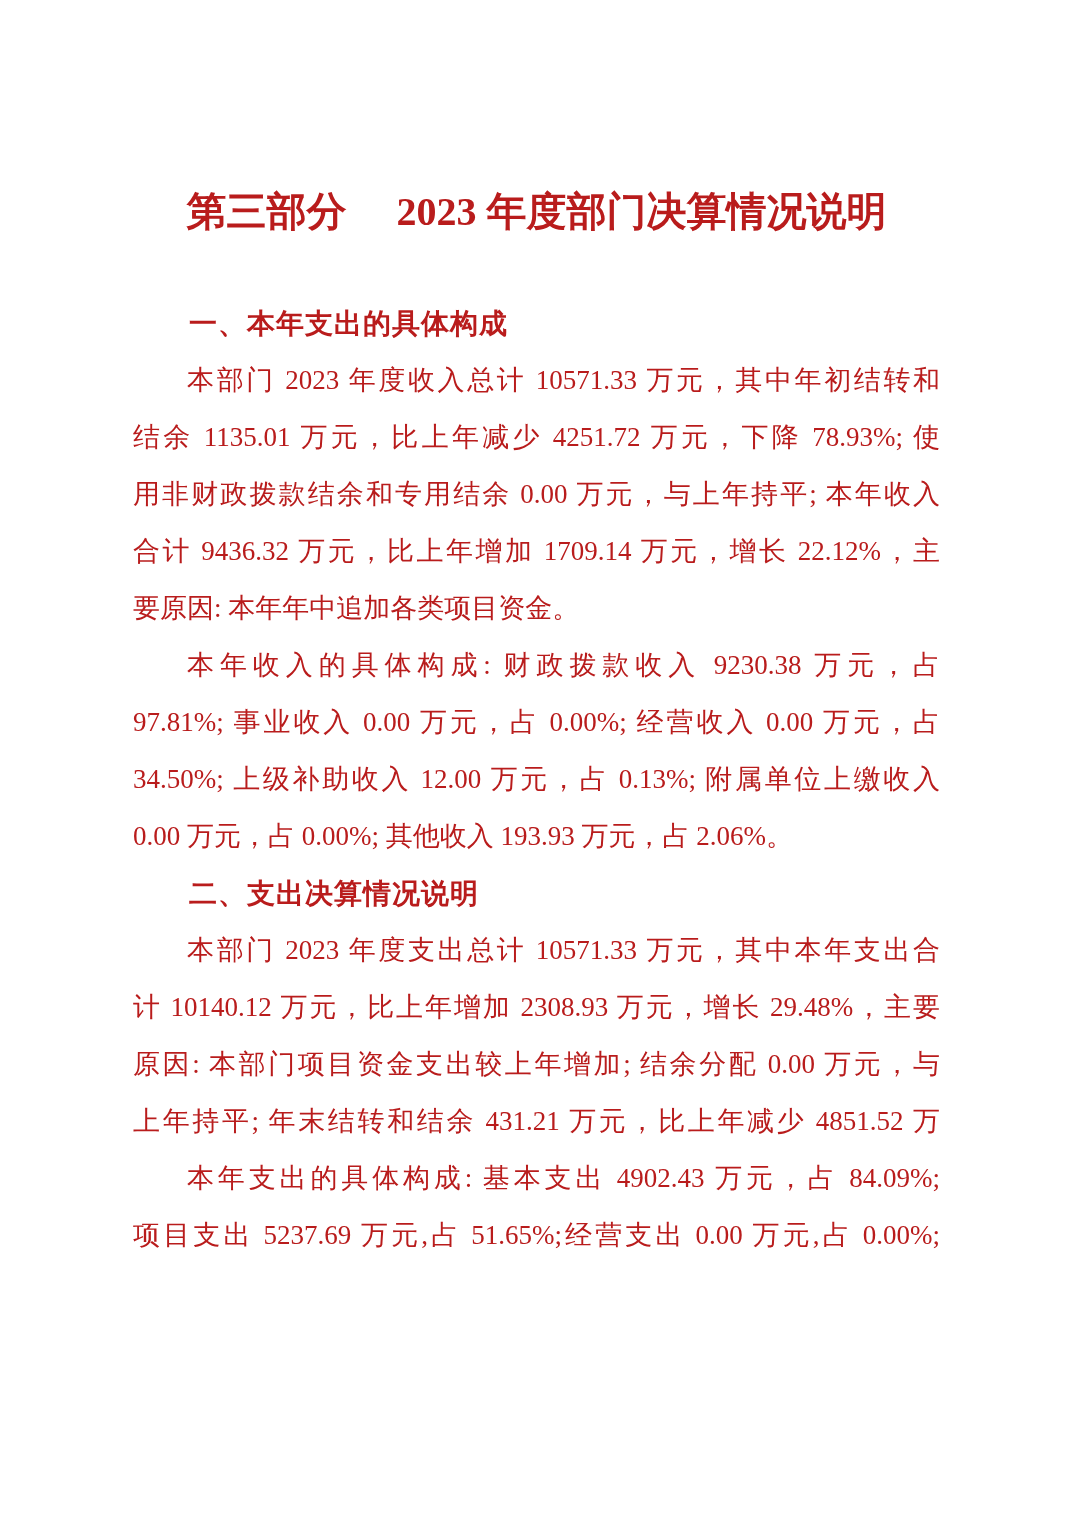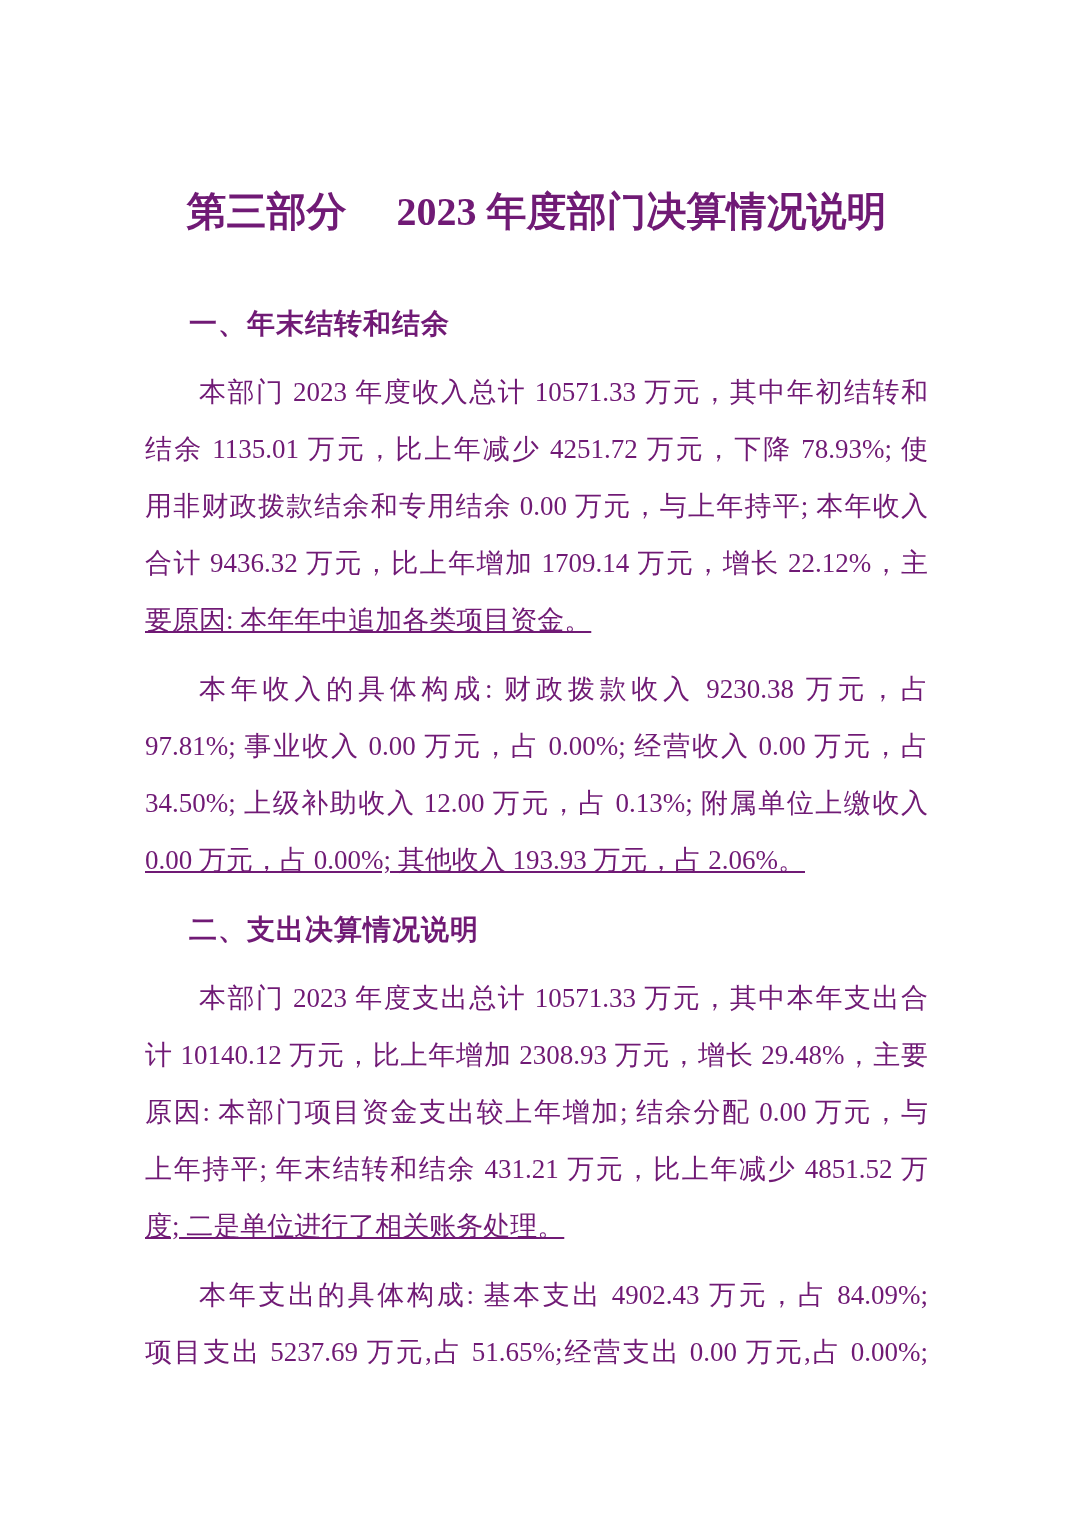--- a/index.html
+++ b/index.html
@@ -6,21 +6,21 @@
     margin: 0;
     padding: 0;
     background: #ffffff;
   }
   .page {
     position: relative;
     width: 1074px;
     height: 1520px;
     box-sizing: border-box;
     background: #ffffff;
-    color: #701a75;
+    color: #b91c1c;
     padding: 188px 134px 0 133px;
     overflow: hidden;
     font-family: "Liberation Serif", "DejaVu Serif", serif;
   }
   .doc-title {
     margin: 0 0 60px 0;
     font-size: 40px;
     line-height: 47px;
     font-weight: bold;
     text-align: center;
@@ -30,48 +30,47 @@
   .sec-heading {
     margin: 0;
     font-family: "Liberation Sans", "DejaVu Sans", sans-serif;
     font-size: 28px;
     font-weight: bold;
     line-height: 57px;
     text-indent: 2em;
     letter-spacing: 1px;
   }
   .para {
-    margin: 12px;
+    margin: 0;
   }
   .line {
     font-size: 27px;
     line-height: 57px;
     text-align: justify;
     text-align-last: justify;
     -moz-text-align-last: justify;
   }
   .line.first {
     text-indent: 2em;
   }
   .line.endleft {
     text-align-last: left;
-    text-decoration: underline;
     -moz-text-align-last: left;
   }
 </style>
 </head>
 <body>
 
 <div class="page">
 
   <h1 class="doc-title">第三部分　 2023 年度部门决算情况说明</h1>
 
   <div class="content">
 
-    <h2 class="sec-heading">一、年末结转和结余</h2>
+    <h2 class="sec-heading">一、本年支出的具体构成</h2>
 
     <div class="para">
       <div class="line first">本部门 2023 年度收入总计 10571.33 万元，其中年初结转和</div>
       <div class="line">结余 1135.01 万元，比上年减少 4251.72 万元，下降 78.93%; 使</div>
       <div class="line">用非财政拨款结余和专用结余 0.00 万元，与上年持平; 本年收入</div>
       <div class="line">合计 9436.32 万元，比上年增加 1709.14 万元，增长 22.12%，主</div>
       <div class="line endleft">要原因: 本年年中追加各类项目资金。</div>
     </div>
 
     <div class="para">
@@ -81,21 +80,20 @@
       <div class="line endleft">0.00 万元，占 0.00%; 其他收入 193.93 万元，占 2.06%。</div>
     </div>
 
     <h2 class="sec-heading">二、支出决算情况说明</h2>
 
     <div class="para">
       <div class="line first">本部门 2023 年度支出总计 10571.33 万元，其中本年支出合</div>
       <div class="line">计 10140.12 万元，比上年增加 2308.93 万元，增长 29.48%，主要</div>
       <div class="line">原因: 本部门项目资金支出较上年增加; 结余分配 0.00 万元，与</div>
       <div class="line">上年持平; 年末结转和结余 431.21 万元，比上年减少 4851.52 万</div>
-      <div class="line endleft">度; 二是单位进行了相关账务处理。</div>
     </div>
 
     <div class="para">
       <div class="line first">本年支出的具体构成: 基本支出 4902.43 万元，占 84.09%;</div>
       <div class="line">项目支出 5237.69 万元,占 51.65%;经营支出 0.00 万元,占 0.00%;</div>
     </div>
 
   </div>
 </div>
 

